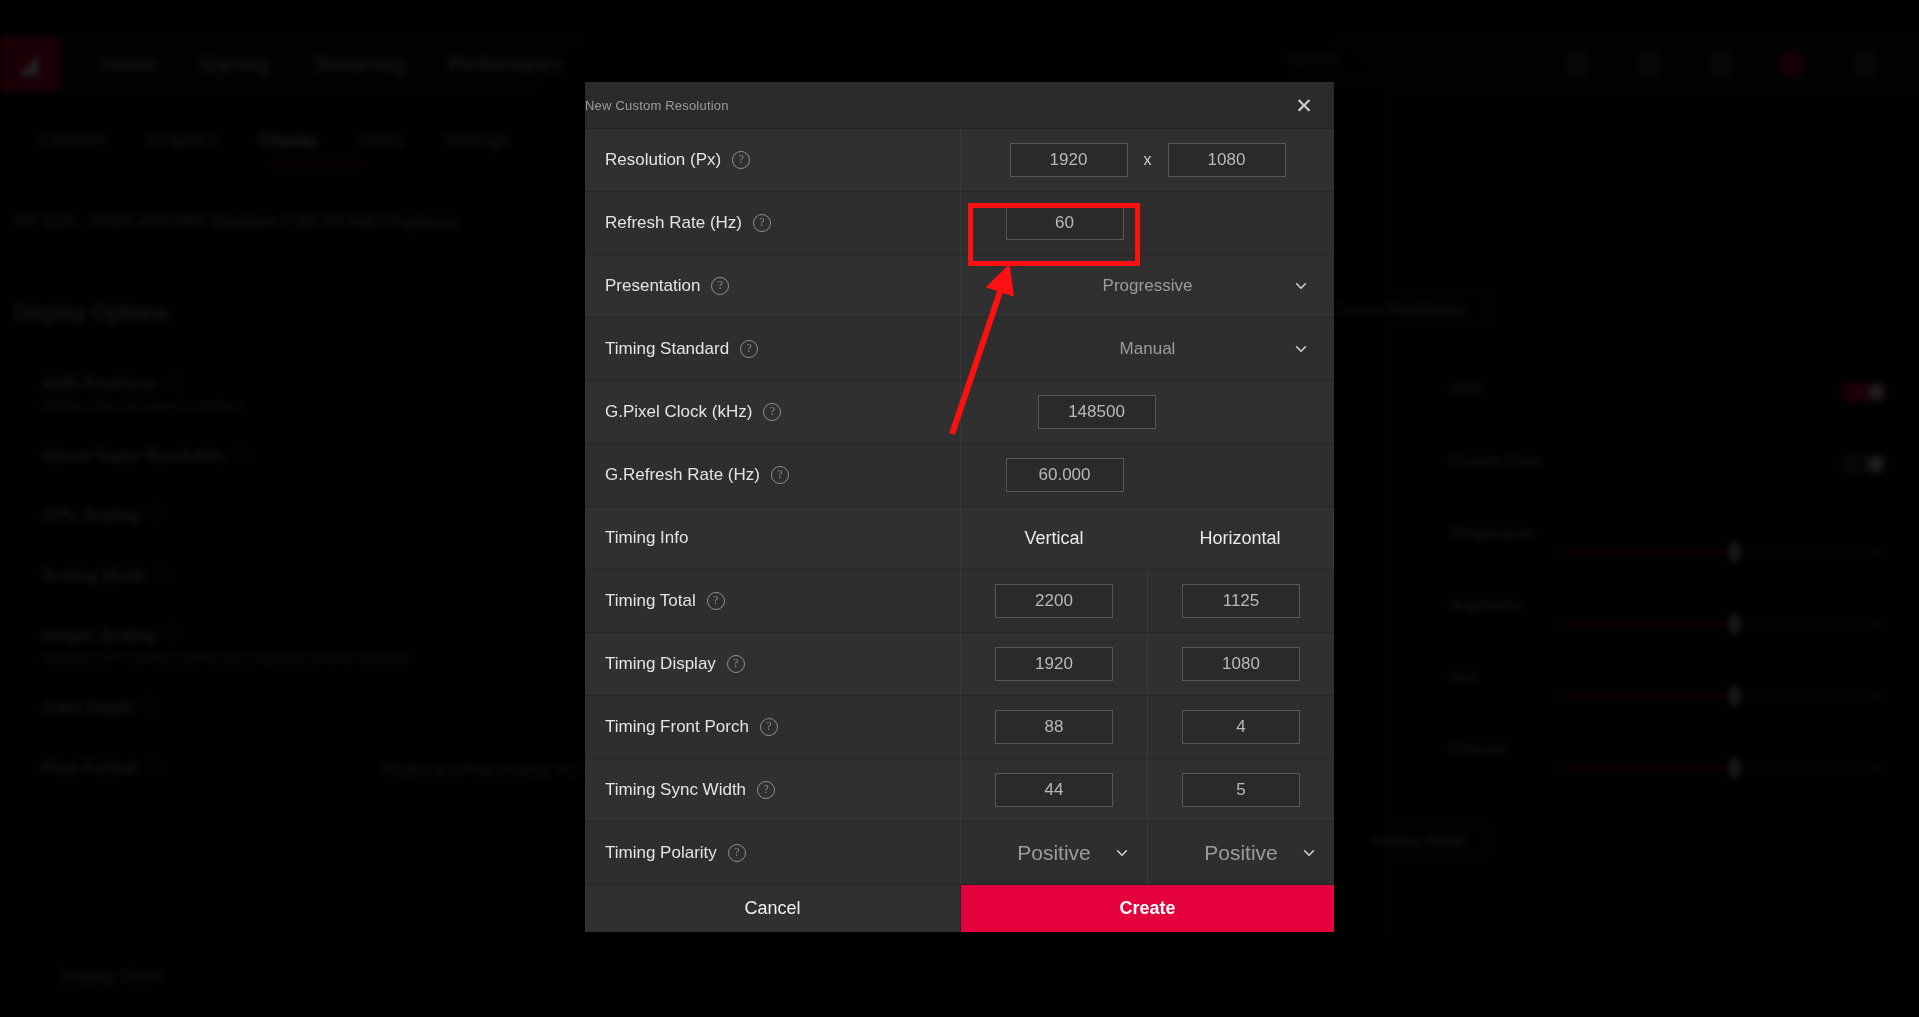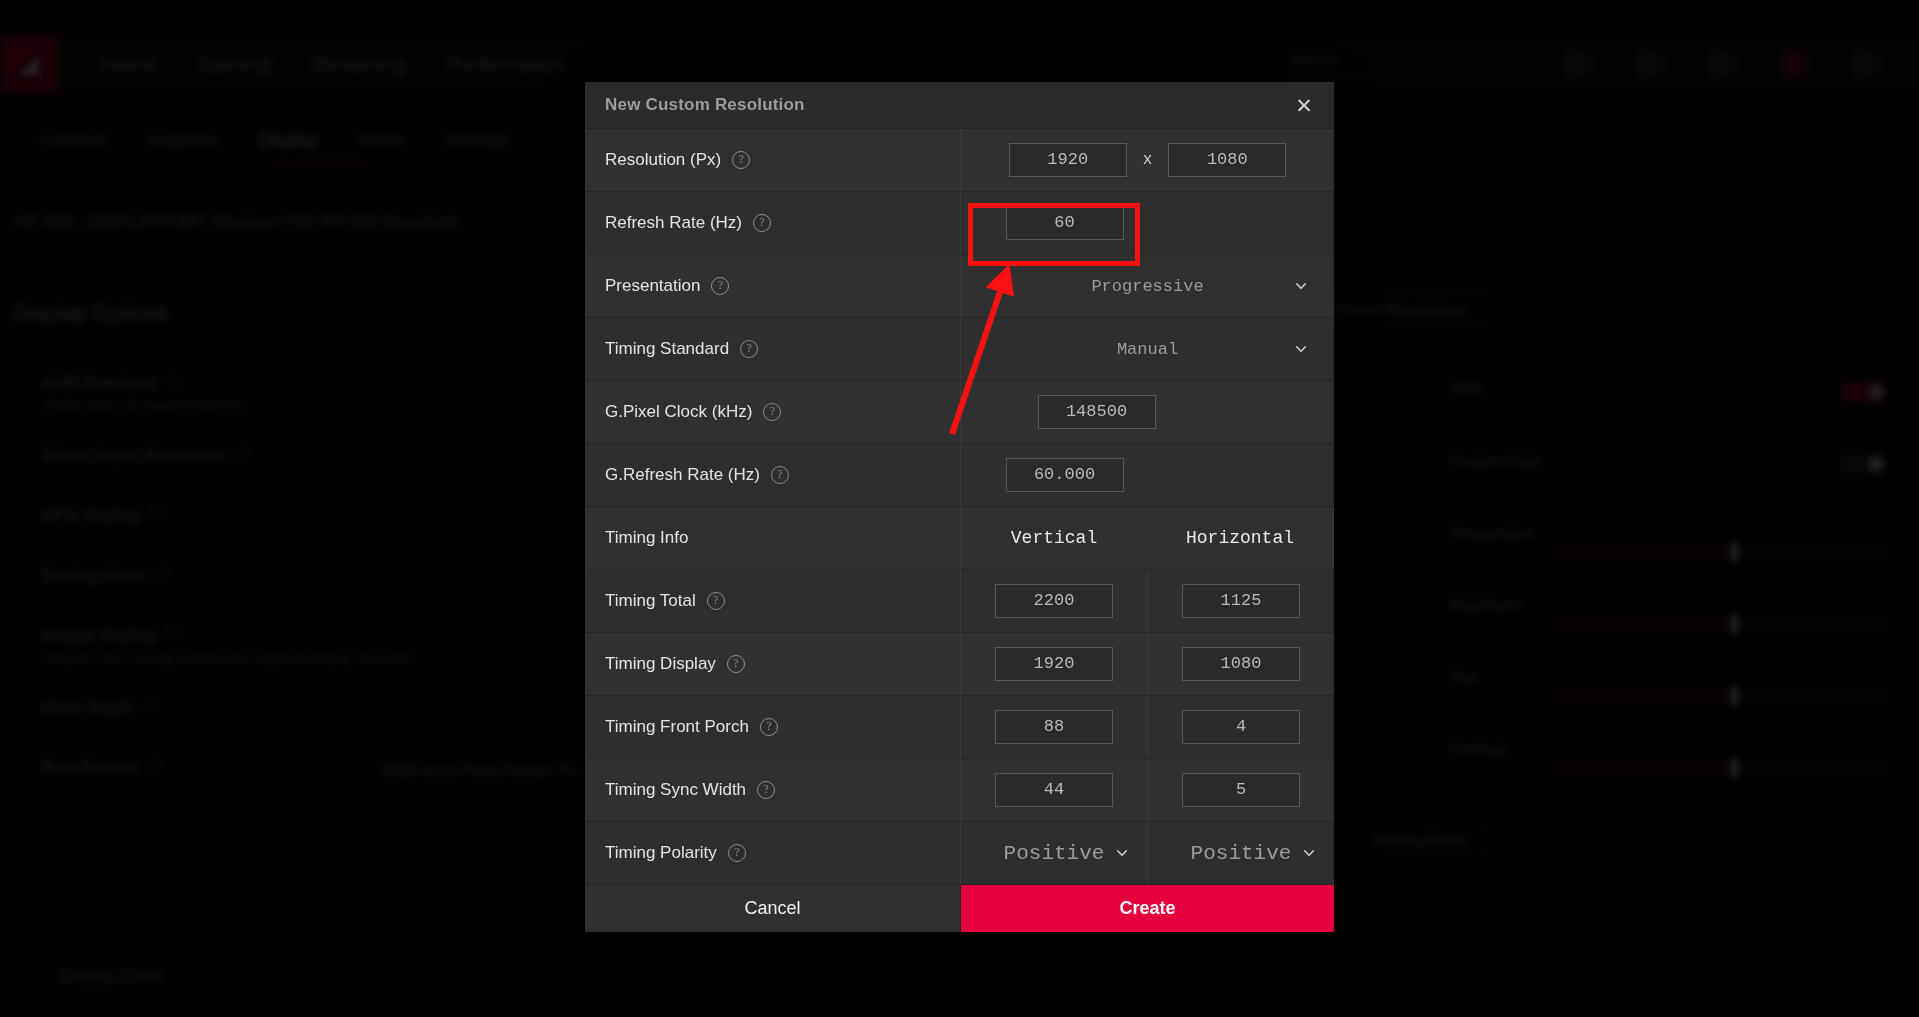--- a/index.html
+++ b/index.html
@@ -107,21 +107,21 @@
   }
 
   .modal-header {
     position: relative;
     height: 47px;
     background: #2b2b2b;
     display: flex; align-items: center;
     border-bottom: 1px solid #232323;
   }
   .modal-title {
-    color: #9c9c9c; font-size: 17px; padding-left: 20px; letter-spacing: .2px; font-weight: bold;
+    color: #9c9c9c; font-size: 13px; letter-spacing: .2px;
   }
   .modal-close {
     position: absolute; right: 12px; top: 6px;
     width: 36px; height: 36px;
     display: flex; align-items: center; justify-content: center;
     color: #cfcfcf; font-size: 21px; cursor: pointer;
   }
 
   .row {
     display: flex; align-items: center;
@@ -143,21 +143,20 @@
     border: 1.4px solid #8d8d8d; color: #8d8d8d;
     font-size: 12px; line-height: 15px; text-align: center;
     margin-left: 11px; flex: none; cursor: pointer;
     font-family: "Liberation Serif", serif;
   }
 
   .val-cell {
     flex: 1; height: 100%;
     display: flex; align-items: center; justify-content: center;
     position: relative;
-    font-family: Liberation Mono, monospace;
   }
   .val-cell.split { border-right: 1px solid #3a3a3a; }
 
   .txtbox {
     width: 118px; height: 34px;
     background: #2a2a2a;
     border: 1px solid #575757;
     color: #b9b9b9; font-size: 17px;
     text-align: center; line-height: 32px;
     cursor: text;

